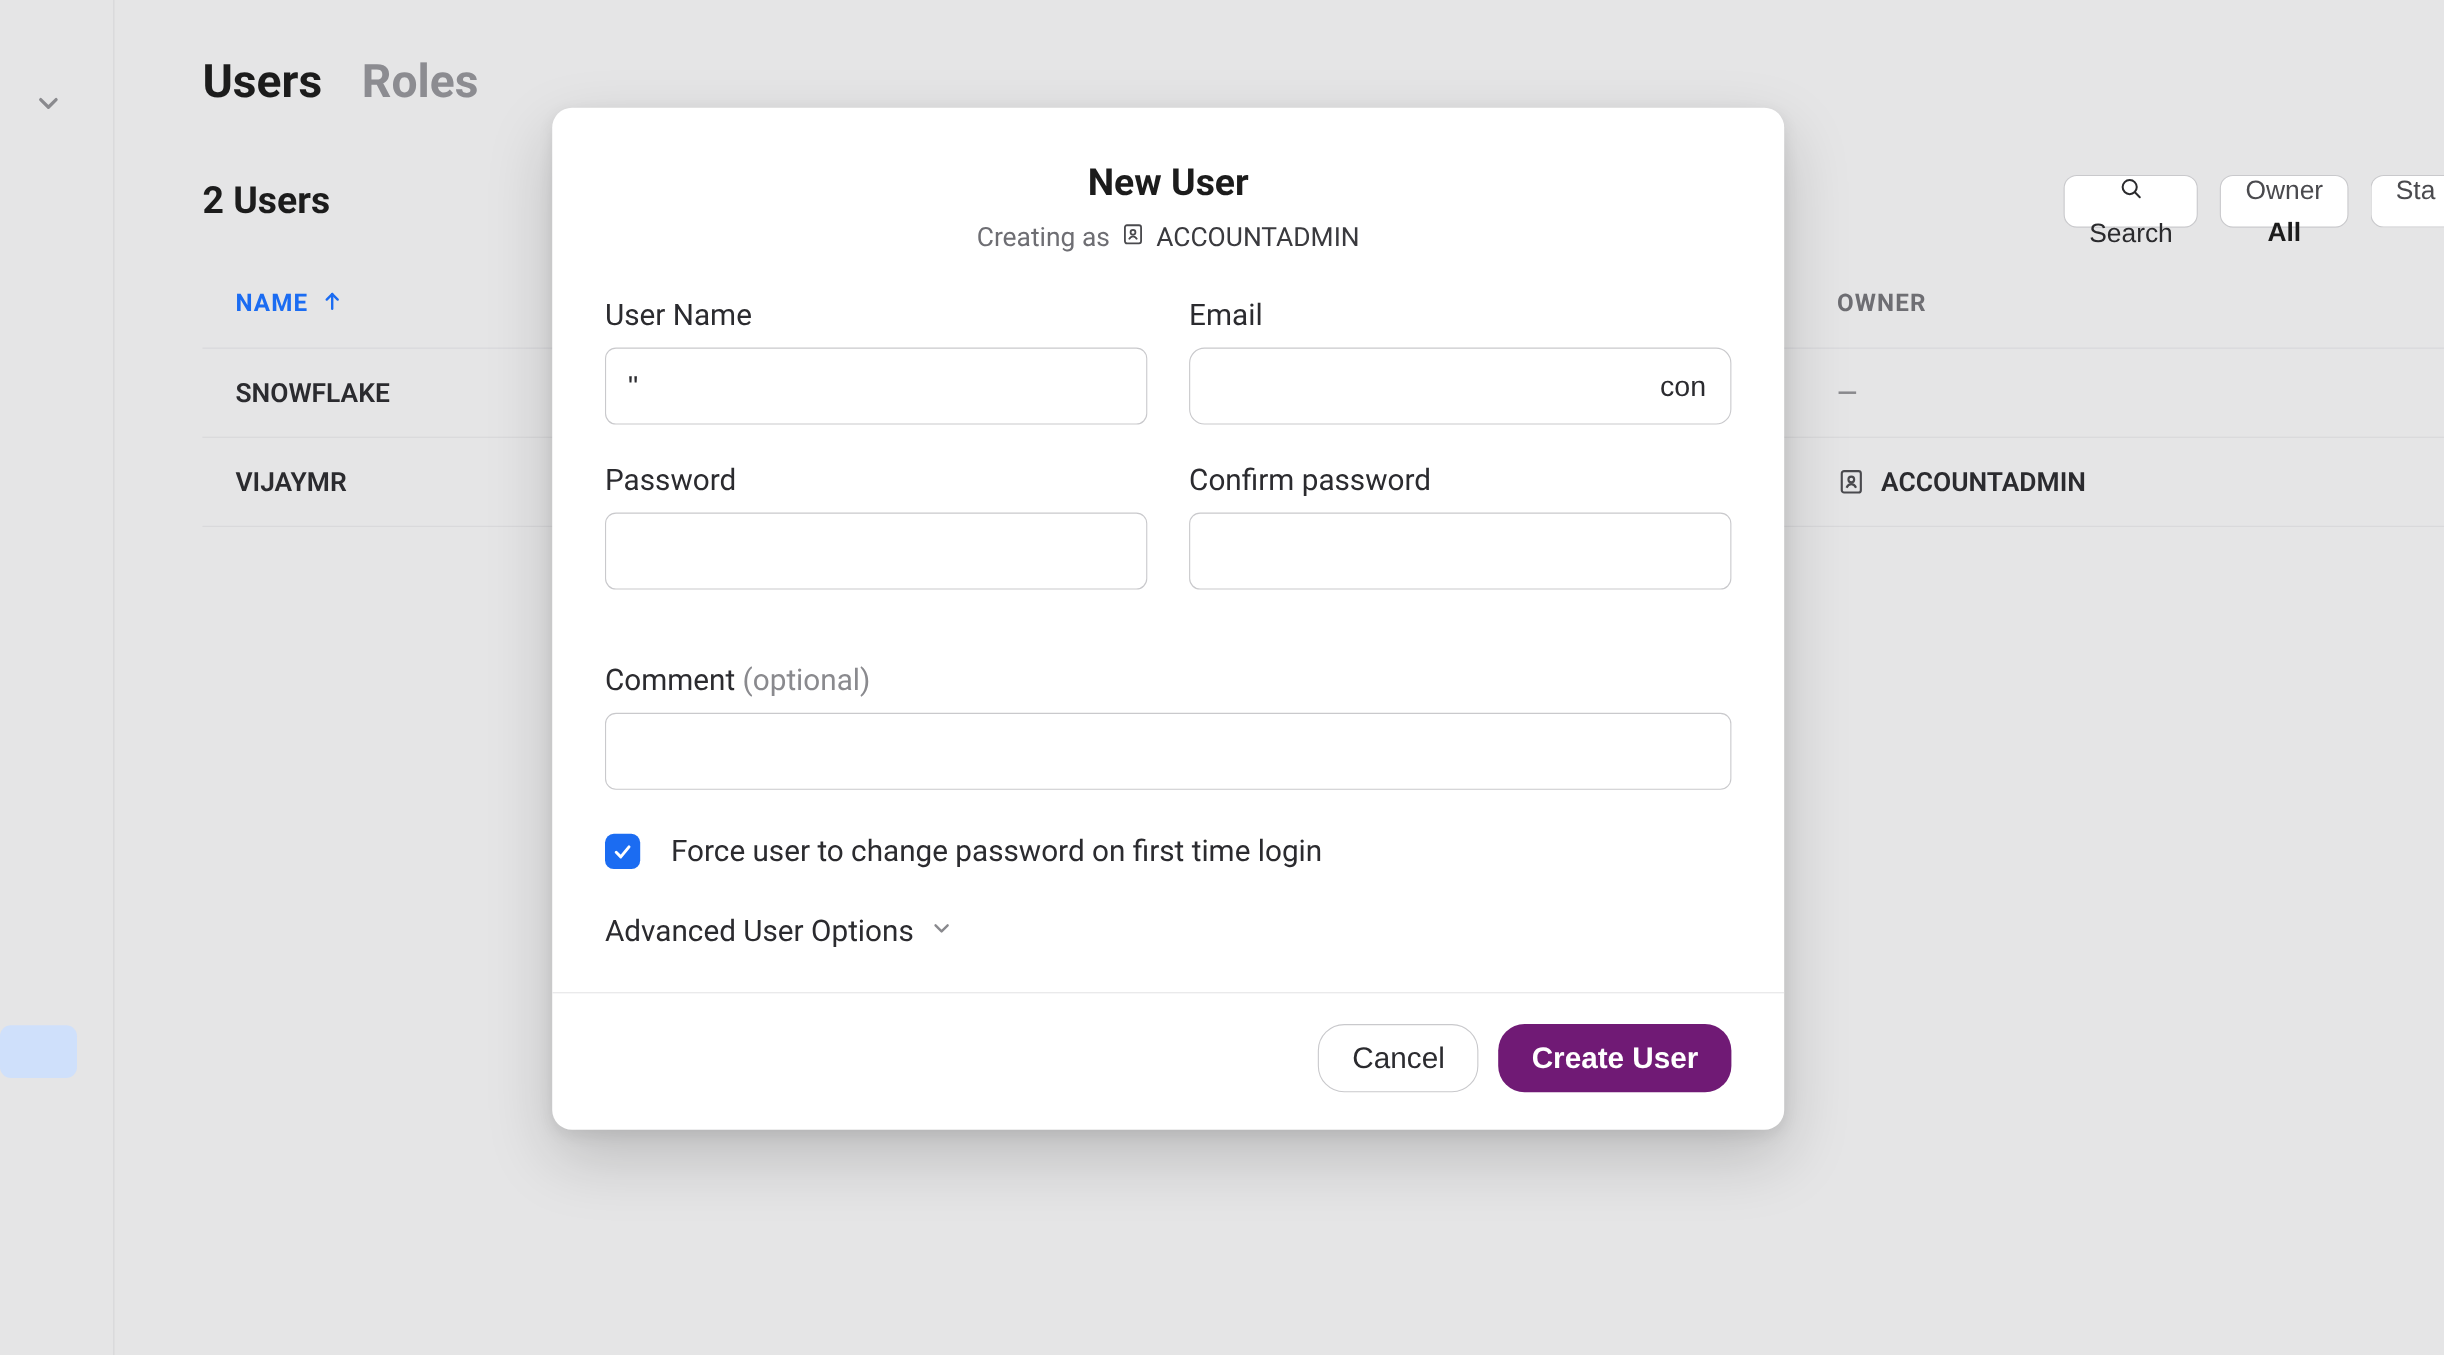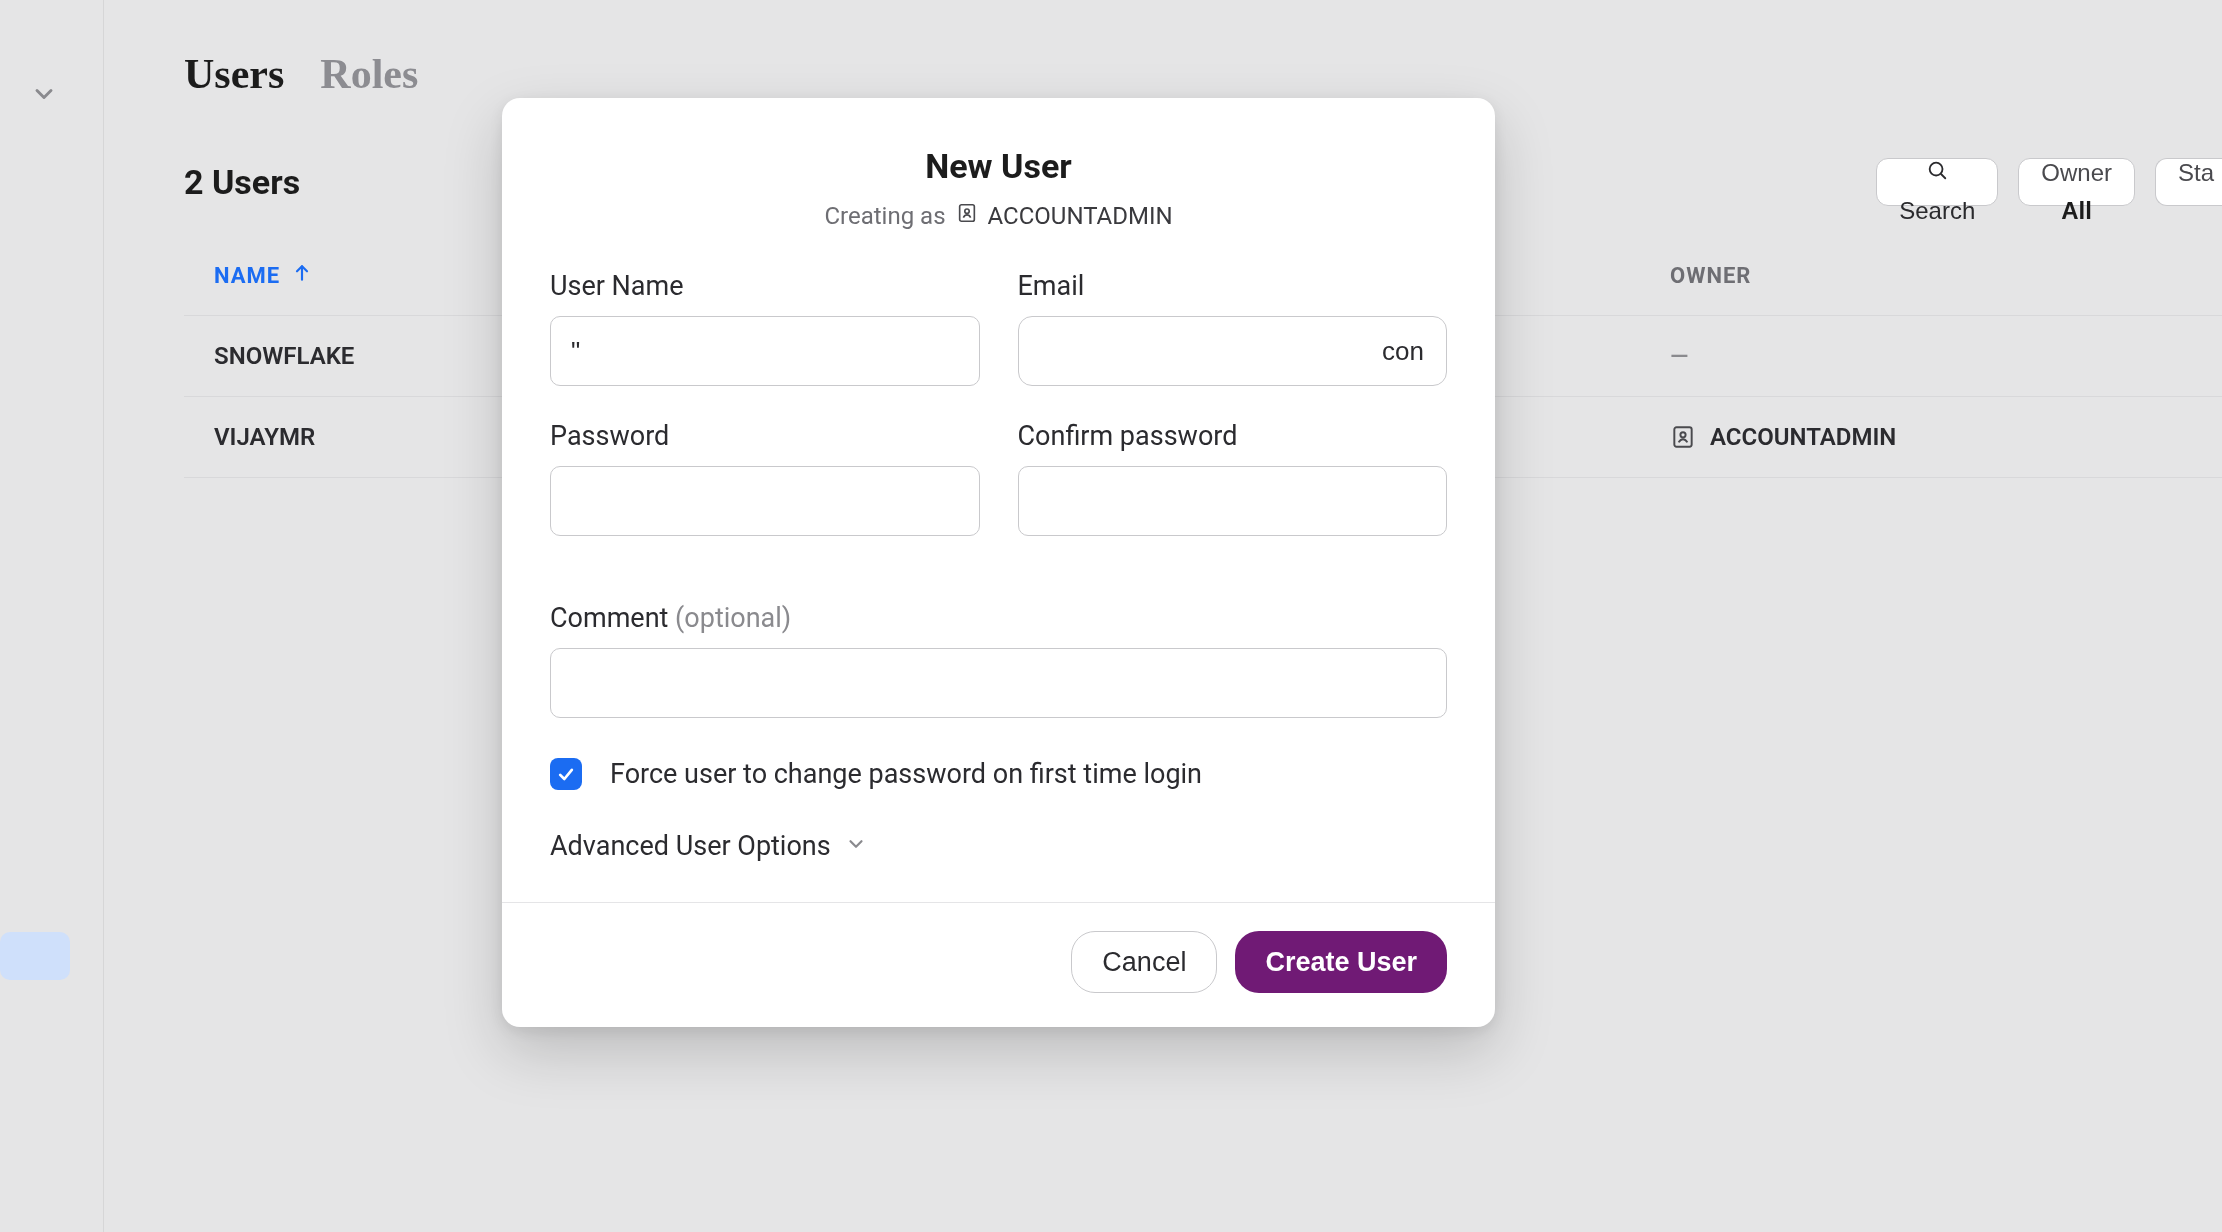--- a/index.html
+++ b/index.html
@@ -41,21 +41,20 @@
     top: 0;
     right: 0;
     bottom: 0;
     padding: 50px 0 0 80px;
   }
 
   .tabs {
     display: flex;
     gap: 36px;
     align-items: flex-end;
-    font-family: Liberation Serif, serif;
   }
   .tab {
     font-size: 42px;
     font-weight: 700;
     color: #8c8c91;
     cursor: pointer;
   }
   .tab.active { color: #1c1c1c; }
 
   .subheader {
@@ -135,21 +134,21 @@
   
   .backdrop {
     position: absolute;
     inset: 0;
     pointer-events: none;
   }
   .modal {
     position: absolute;
     left: 502px;
     top: 98px;
-    width: 993px;
+    width: 1120px;
     background: #fff;
     border-radius: 18px;
     box-shadow: 0 24px 60px rgba(0,0,0,0.18), 0 4px 14px rgba(0,0,0,0.08);
     pointer-events: auto;
     overflow: hidden;
   }
   .modal-inner { padding: 48px 48px 0 48px; }
   .modal h2 {
     text-align: center;
     font-size: 34px;

